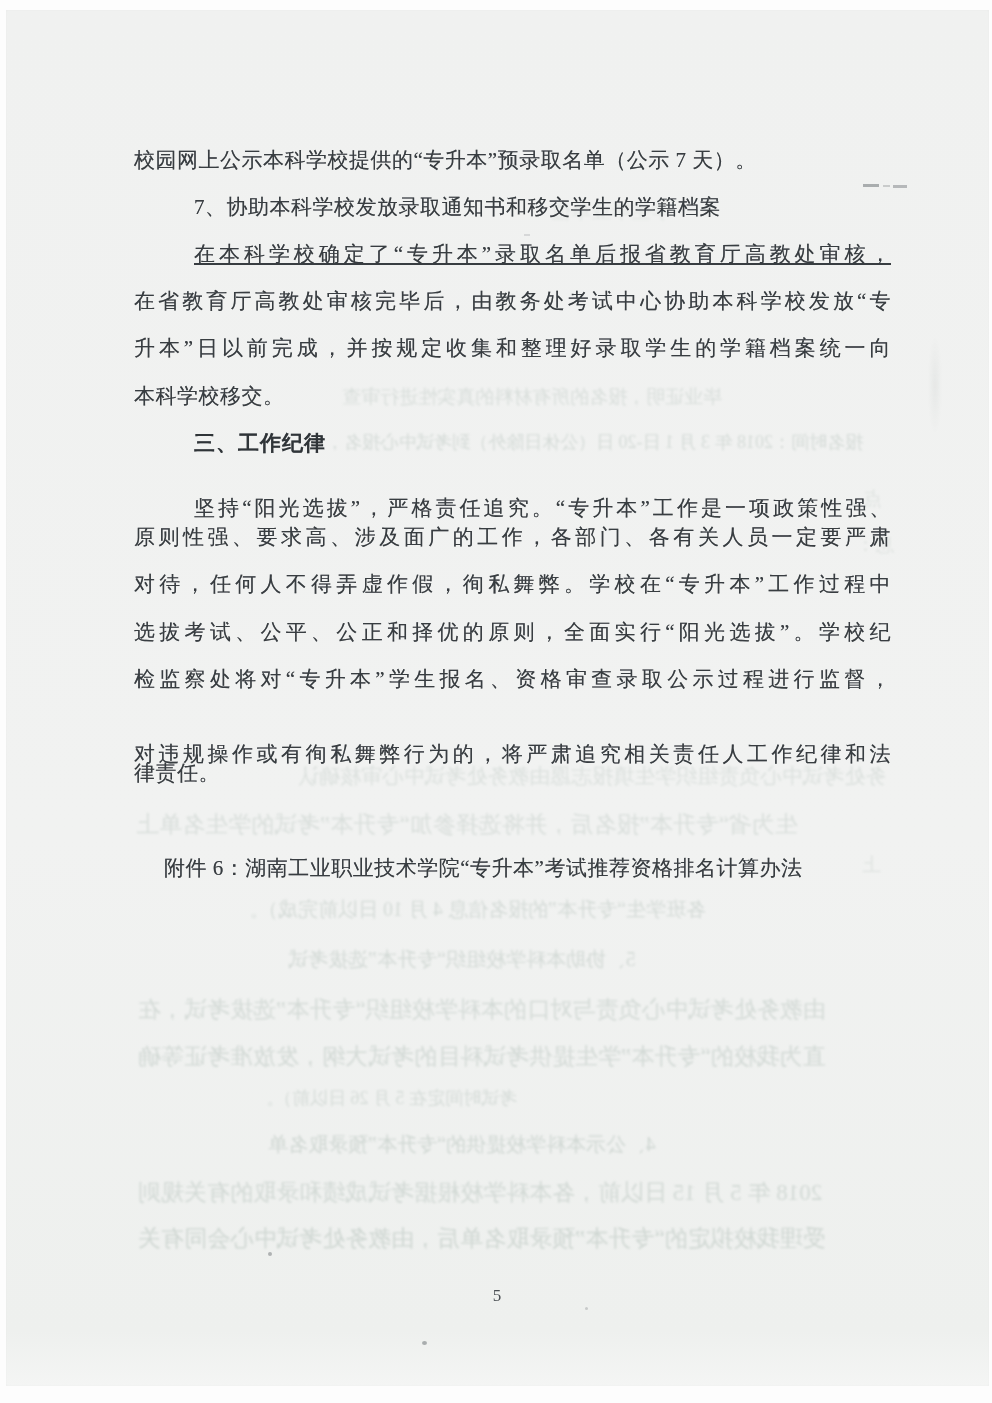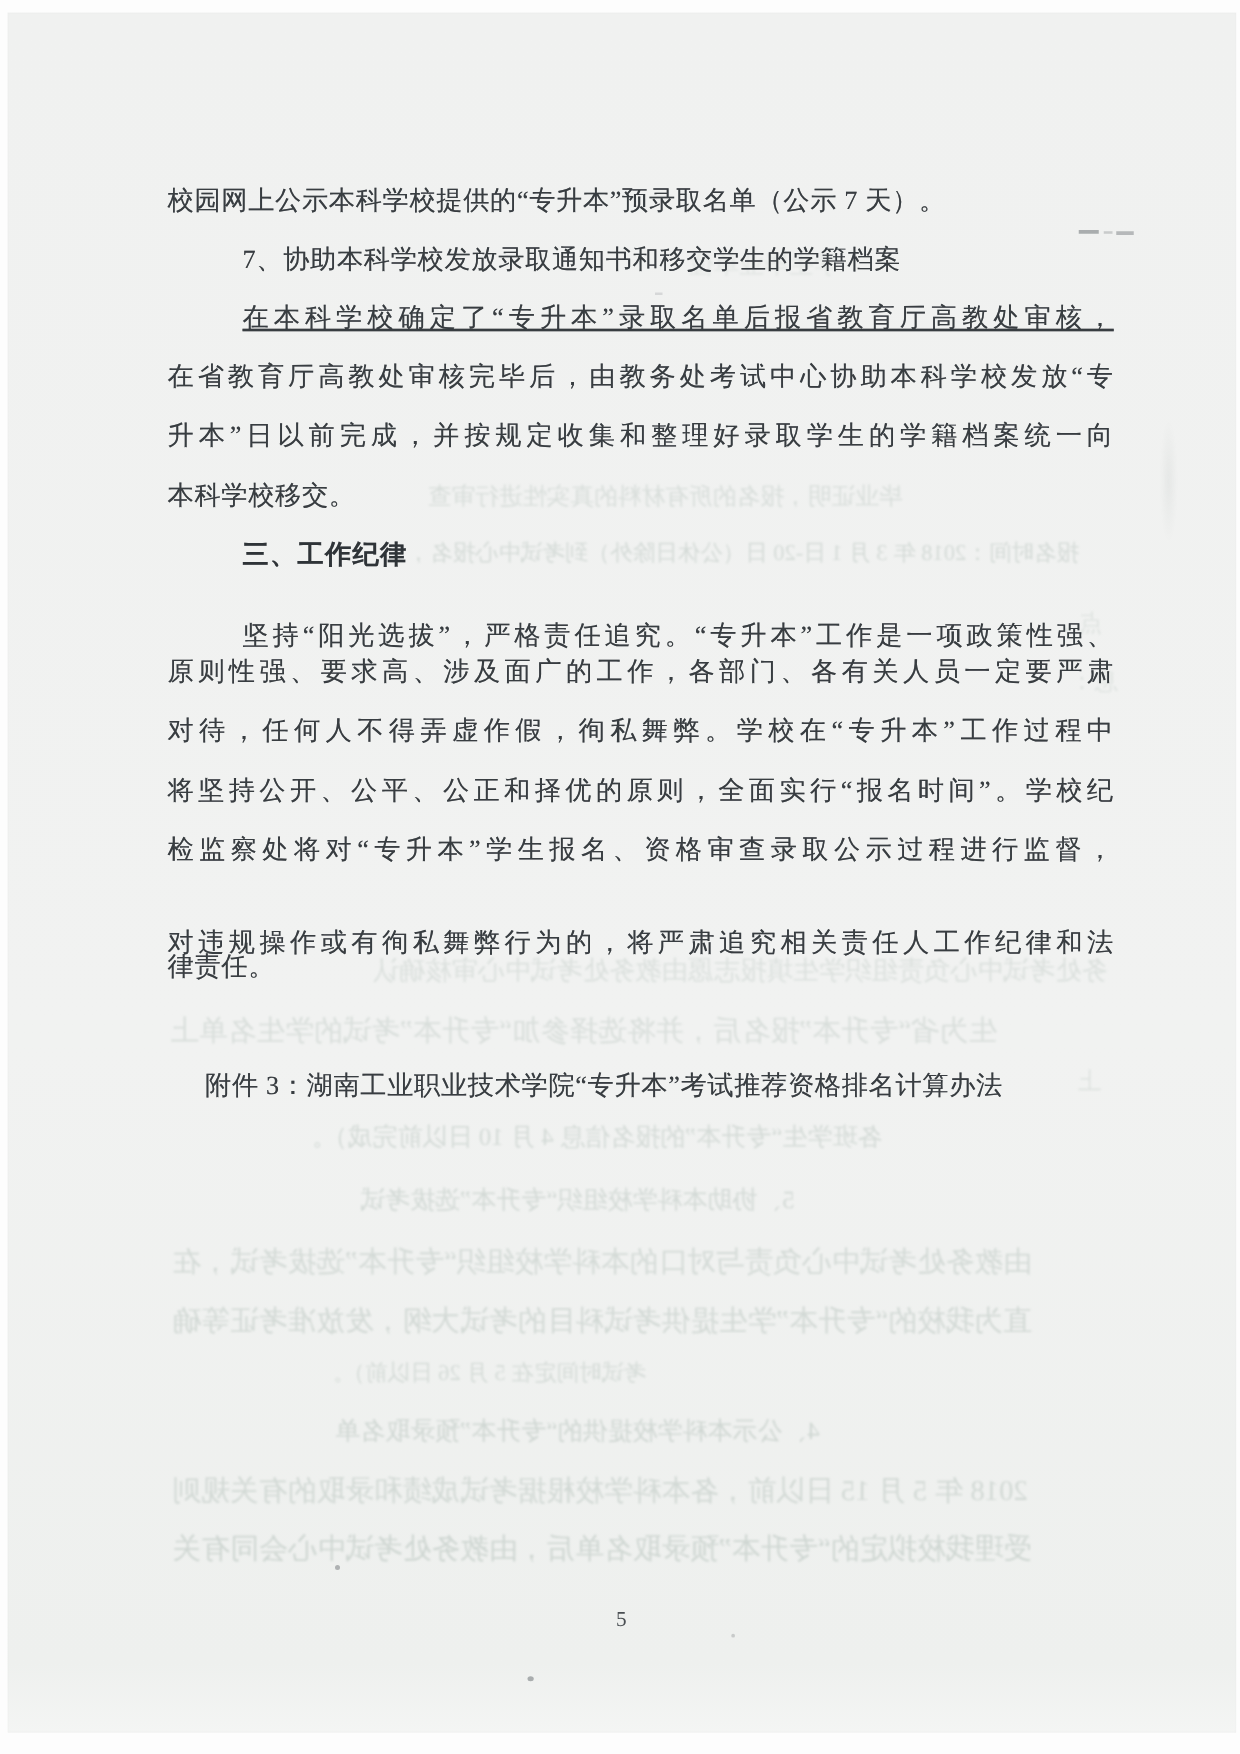--- a/index.html
+++ b/index.html
@@ -61,25 +61,25 @@
       <div class="line" style="top: 134px;">校园网上公示本科学校提供的“专升本”预录取名单（公示 7 天）。</div>
       <div class="line" style="top: 181px; padding-left: 60px; width: 697px;">7、协助本科学校发放录取通知书和移交学生的学籍档案</div>
       <div class="line fill" style="top: 228px; padding-left: 60px; width: 697px; text-decoration: underline;">在本科学校确定了“专升本”录取名单后报省教育厅高教处审核，</div>
       <div class="line fill" style="top: 275px;">在省教育厅高教处审核完毕后，由教务处考试中心协助本科学校发放“专</div>
       <div class="line fill" style="top: 322px;">升本”日以前完成，并按规定收集和整理好录取学生的学籍档案统一向</div>
       <div class="line" style="top: 370px;">本科学校移交。</div>
       <div class="line bold" style="top: 417px; padding-left: 60px; width: 697px;">三、工作纪律</div>
       <div class="line fill" style="top: 464px; padding-left: 60px; width: 697px; margin-top: 18px;">坚持“阳光选拔”，严格责任追究。“专升本”工作是一项政策性强、</div>
       <div class="line fill" style="top: 511px;">原则性强、要求高、涉及面广的工作，各部门、各有关人员一定要严肃</div>
       <div class="line fill" style="top: 558px;">对待，任何人不得弄虚作假，徇私舞弊。学校在“专升本”工作过程中</div>
-      <div class="line fill" style="top: 606px;">将坚持公开、公平、公正和择优的原则，全面实行“报名时间”。学校纪</div>
+      <div class="line fill" style="top: 606px;">选拔考试、公平、公正和择优的原则，全面实行“阳光选拔”。学校纪</div>
       <div class="line fill" style="top: 653px;">检监察处将对“专升本”学生报名、资格审查录取公示过程进行监督，</div>
       <div class="line fill" style="top: 728px;">对违规操作或有徇私舞弊行为的，将严肃追究相关责任人工作纪律和法</div>
       <div class="line" style="top: 747px;">律责任。</div>
-      <div class="line" style="top: 842px; padding-left: 30px; width: 727px;">附件 3：湖南工业职业技术学院“专升本”考试推荐资格排名计算办法</div>
+      <div class="line" style="top: 842px; padding-left: 30px; width: 727px;">附件 6：湖南工业职业技术学院“专升本”考试推荐资格排名计算办法</div>
     </div>
   <div class="smudge"></div>
   <div id="speck-layer">
       <div class="speck" style="left: 857px; top: 174px; width: 16px; height: 3px; opacity: 0.55;"></div>
       <div class="speck" style="left: 877px; top: 175px; width: 7px; height: 2px; opacity: 0.3;"></div>
       <div class="speck" style="left: 887px; top: 175px; width: 14px; height: 3px; opacity: 0.45;"></div>
       <div class="speck" style="left: 518px; top: 224px; width: 6px; height: 2px; opacity: 0.2;"></div>
       <div class="speck" style="left: 262px; top: 1242px; width: 4px; height: 4px; opacity: 0.5; border-radius: 50%;"></div>
       <div class="speck" style="left: 416px; top: 1331px; width: 5px; height: 4px; opacity: 0.55; border-radius: 50%;"></div>
       <div class="speck" style="left: 579px; top: 1297px; width: 3px; height: 3px; opacity: 0.3; border-radius: 50%;"></div>

